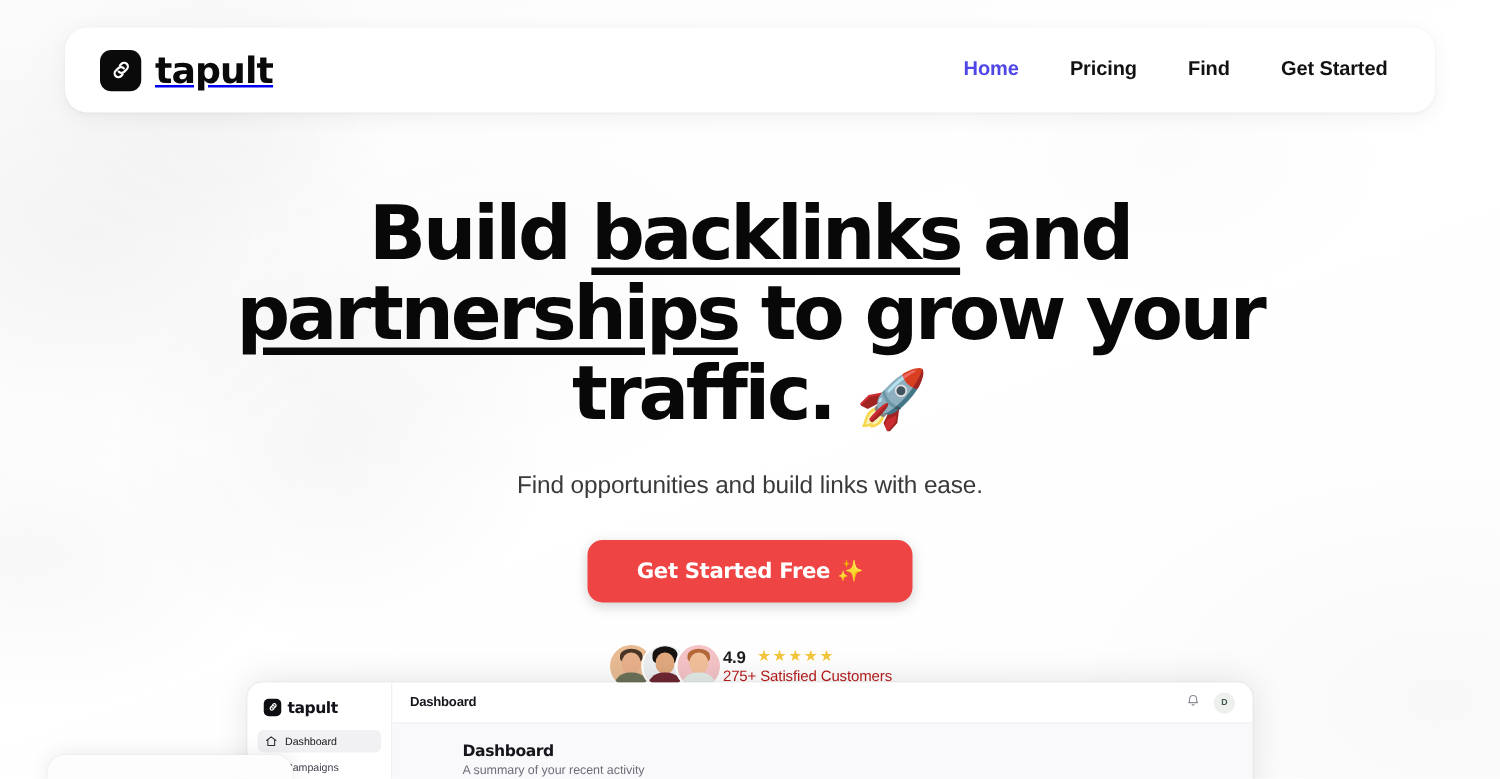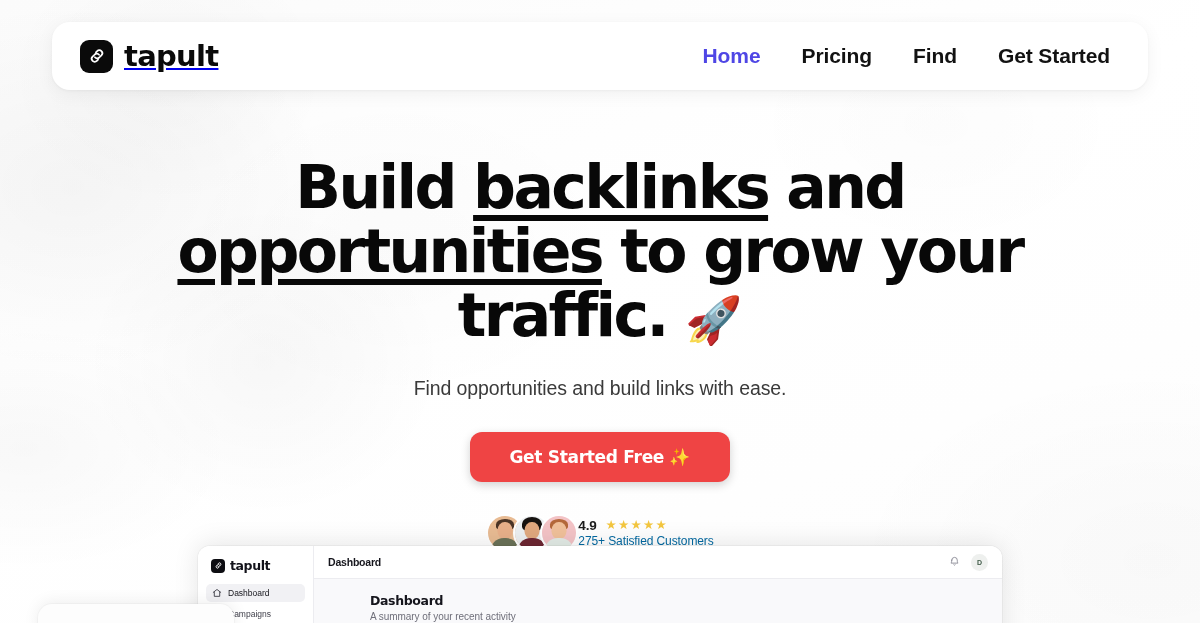--- a/index.html
+++ b/index.html
@@ -71,21 +71,21 @@
   }
 
   .nav-links {
     margin-left: auto;
     display: flex;
     align-items: center;
     gap: 41px;
     padding-right: 10px;
   }
   .nav-link {
-    font-size: 21px;
+    font-size: 16px;
     font-weight: 700;
     color: #121212;
     text-decoration: none;
     letter-spacing: -0.1px;
     white-space: nowrap;
   }
   .nav-link.active { color: #4f46e5; }
 
   
   .hero {
@@ -188,21 +188,21 @@
   .rating-score {
     font-size: 13.5px;
     font-weight: 700;
     color: #1d1d1d;
     letter-spacing: -0.2px;
   }
   .stars { color: #f3c63f; font-size: 12.5px; letter-spacing: 1.3px; line-height: 1; }
   .rating-caption {
     margin-top: 1px;
     font-size: 12px;
-    color: #0369a1;
+    color: #b91c1c;
     letter-spacing: -0.1px;
   }
 
   
   .dash-preview {
     position: absolute;
     left: 198px;
     top: 546px;
     width: 804px;
     height: 120px;
@@ -306,21 +306,21 @@
     <div class="nav-links">
       <a class="nav-link active" href="#">Home</a>
       <a class="nav-link" href="#">Pricing</a>
       <a class="nav-link" href="#">Find</a>
       <a class="nav-link" href="#">Get Started</a>
     </div>
   </nav>
 
   <section class="hero">
 
-    <h1 class="headline"><span>Build </span><span class="u">backlinks</span><span> and </span><span class="u">opportunities</span><span> to grow your traffic. </span><span class="rocket">🚀</span></h1>
+    <h1 class="headline"><span>Build </span><span class="u">backlinks</span><span> and </span><span class="u">partnerships</span><span> to grow your traffic. </span><span class="rocket">🚀</span></h1>
 
     <p class="subhead">Find opportunities and build links with ease.</p>
 
     <div class="cta-wrap">
       <button class="cta-button">Get Started Free ✨</button>
     </div>
 
     <div class="social">
 
       <div class="avatars">

